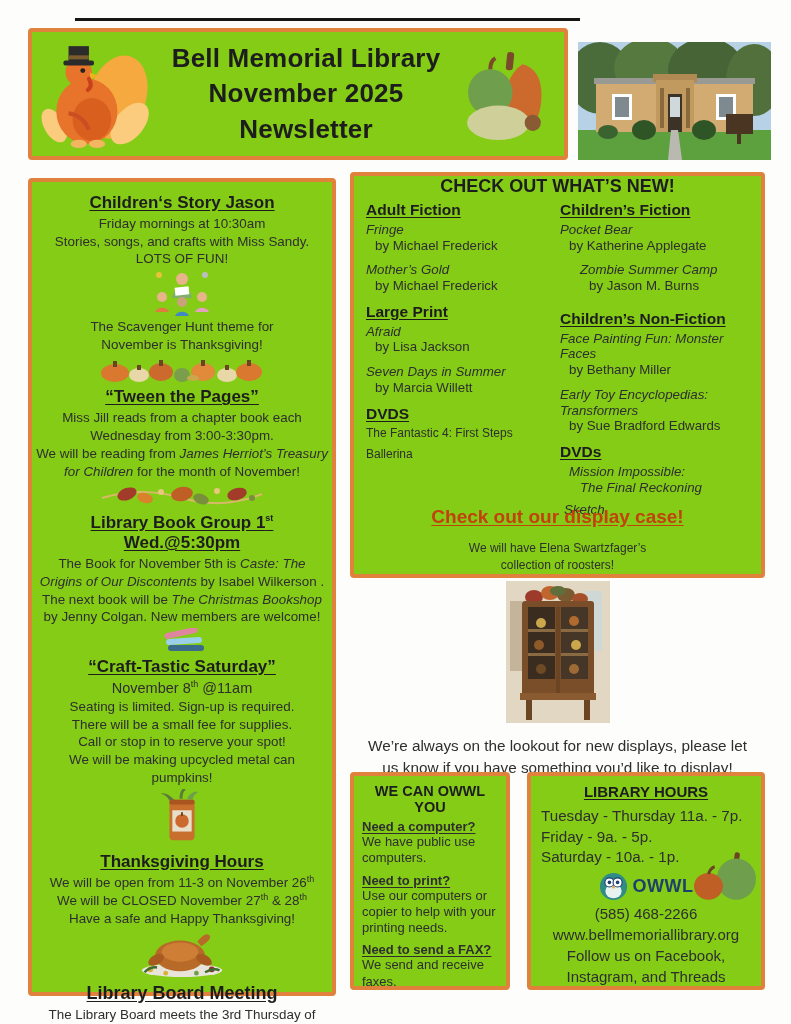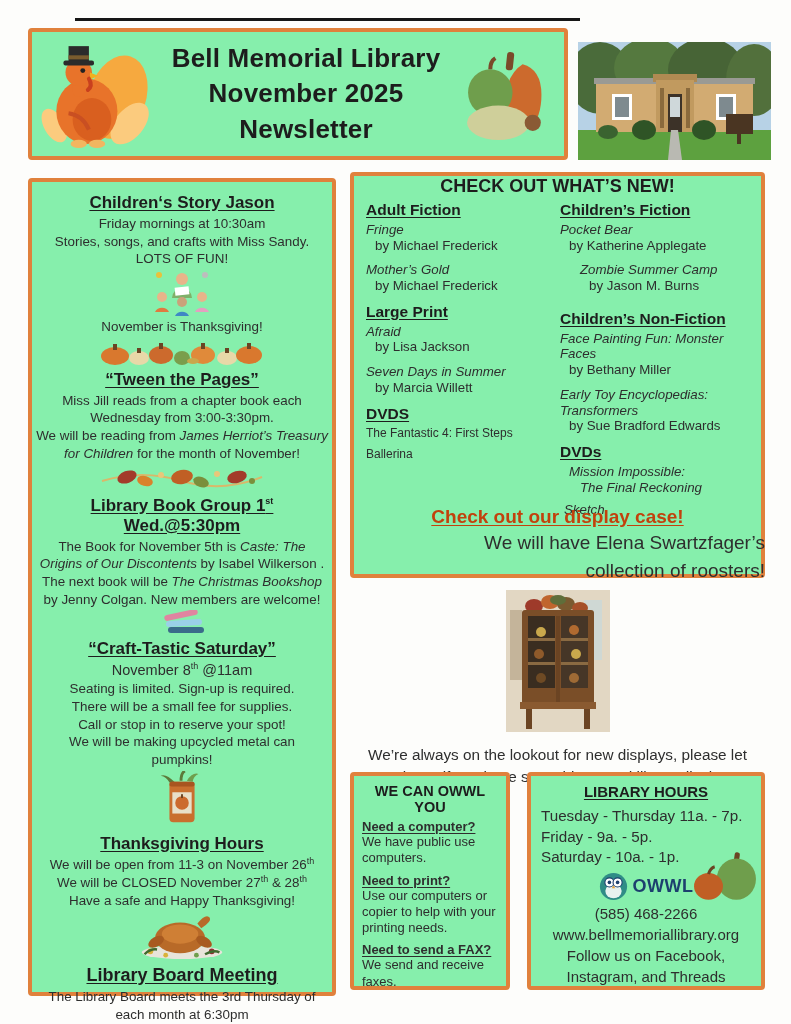--- a/index.html
+++ b/index.html
@@ -2,21 +2,21 @@
 <html><head>
 <meta charset="utf-8">
 <style>
   * { margin:0; padding:0; box-sizing:border-box; }
   html,body { background:#ffffff; }
   body {
     width:791px; height:1024px; position:relative; overflow:hidden;
     font-family:"Liberation Sans", sans-serif; color:#2e2e2e;
     background:#fdfdfb;
   }
-  .box { position:absolute; border:4px solid #E0813C; border-radius:4px; background:#86efac; }
+  .box { position:absolute; border:4px solid #E0813C; border-radius:4px; background:#84cc16; }
   .artifact { position:absolute; background:#161616; }
 
   
   .header-box { left:28px; top:28px; width:540px; height:132px; display:flex; align-items:center; padding:0 6px; }
   .header-title { flex:1; text-align:center; font-weight:bold; font-size:26px; line-height:1.35; color:#1d1d1d; letter-spacing:.2px; }
   .photo { position:absolute; left:578px; top:42px; width:193px; height:118px; }
 
   
   .left-box { left:28px; top:178px; width:308px; height:818px; text-align:center; padding:6px 4px; }
   .sec-title { font-size:17px; font-weight:bold; text-decoration:underline; text-underline-offset:2px; color:#1d1d1d; margin:5px 0 2px; }
@@ -35,21 +35,21 @@
   .item .b { padding-left:9px; }
   .plain-item { font-size:12px; margin-bottom:7px; }
   .dvd-r { font-size:13.3px; font-style:italic; line-height:1.25; }
   .dvd-r .ind1 { padding-left:9px; }
   .dvd-r .ind2 { padding-left:20px; }
   .dvd-r .gap { margin-top:5px; padding-left:4px; }
 
   
   .case-sec { position:absolute; left:350px; top:506px; width:415px; text-align:center; }
   .case-title { font-size:19px; font-weight:bold; text-decoration:underline; text-underline-offset:2px; color:#c2410c; }
-  .case-sub { font-size:19px; line-height:1.45; margin-top:1px;text-align:right; }
+  .case-sub { font-size:12px; line-height:1.45; margin-top:12px; }
   .case-foot { font-size:15.3px; line-height:1.45; margin-top:8px; }
 
   
   .help-box { left:350px; top:772px; width:160px; height:218px; padding:7px 8px; text-align:left; }
   .help-title { font-size:14.5px; font-weight:bold; text-align:center; color:#1d1d1d; margin-bottom:4px; }
   .help-q { font-size:13px; font-weight:bold; text-decoration:underline; text-underline-offset:2px; margin-top:6px; }
   .help-a { font-size:13px; line-height:1.25; }
 
   
   .hours-box { left:527px; top:772px; width:238px; height:218px; padding:7px 10px; }
@@ -141,20 +141,21 @@
     <circle cx="10" cy="27" r="5" fill="#e8b48a"></circle>
       <path d="M3 42 a8 8 0 0 1 14 0 z" fill="#e07a3f"></path>
     <circle cx="30" cy="32" r="5" fill="#caa27a"></circle>
       <path d="M23 46 a8 8 0 0 1 14 0 z" fill="#3f88c5"></path>
     <circle cx="50" cy="27" r="5" fill="#e8b48a"></circle>
       <path d="M43 42 a8 8 0 0 1 14 0 z" fill="#e3a0c0"></path>
     <circle cx="7" cy="5" r="3" fill="#e8c23a"></circle>
       <circle cx="53" cy="5" r="3" fill="#bdbdbd"></circle>
   </svg>
   <div class="body-txt">
+    <div>The Scavenger Hunt theme for</div>
     <div>November is Thanksgiving!</div>
   </div>
   <svg class="art" width="170" height="27" viewBox="0 0 170 27">
     <ellipse cx="18" cy="18" rx="14" ry="9" fill="#d9782e"></ellipse>
       <rect x="16" y="6" width="4" height="6" fill="#6b4423"></rect>
     <ellipse cx="42" cy="20" rx="10" ry="7" fill="#e8d8a8"></ellipse>
       <rect x="40" y="10" width="4" height="5" fill="#6b4423"></rect>
     <ellipse cx="64" cy="17" rx="12" ry="9" fill="#cc6a2d"></ellipse>
       <rect x="62" y="5" width="4" height="6" fill="#6b4423"></rect>
     <ellipse cx="85" cy="20" rx="8" ry="7" fill="#7a9e4c"></ellipse>

